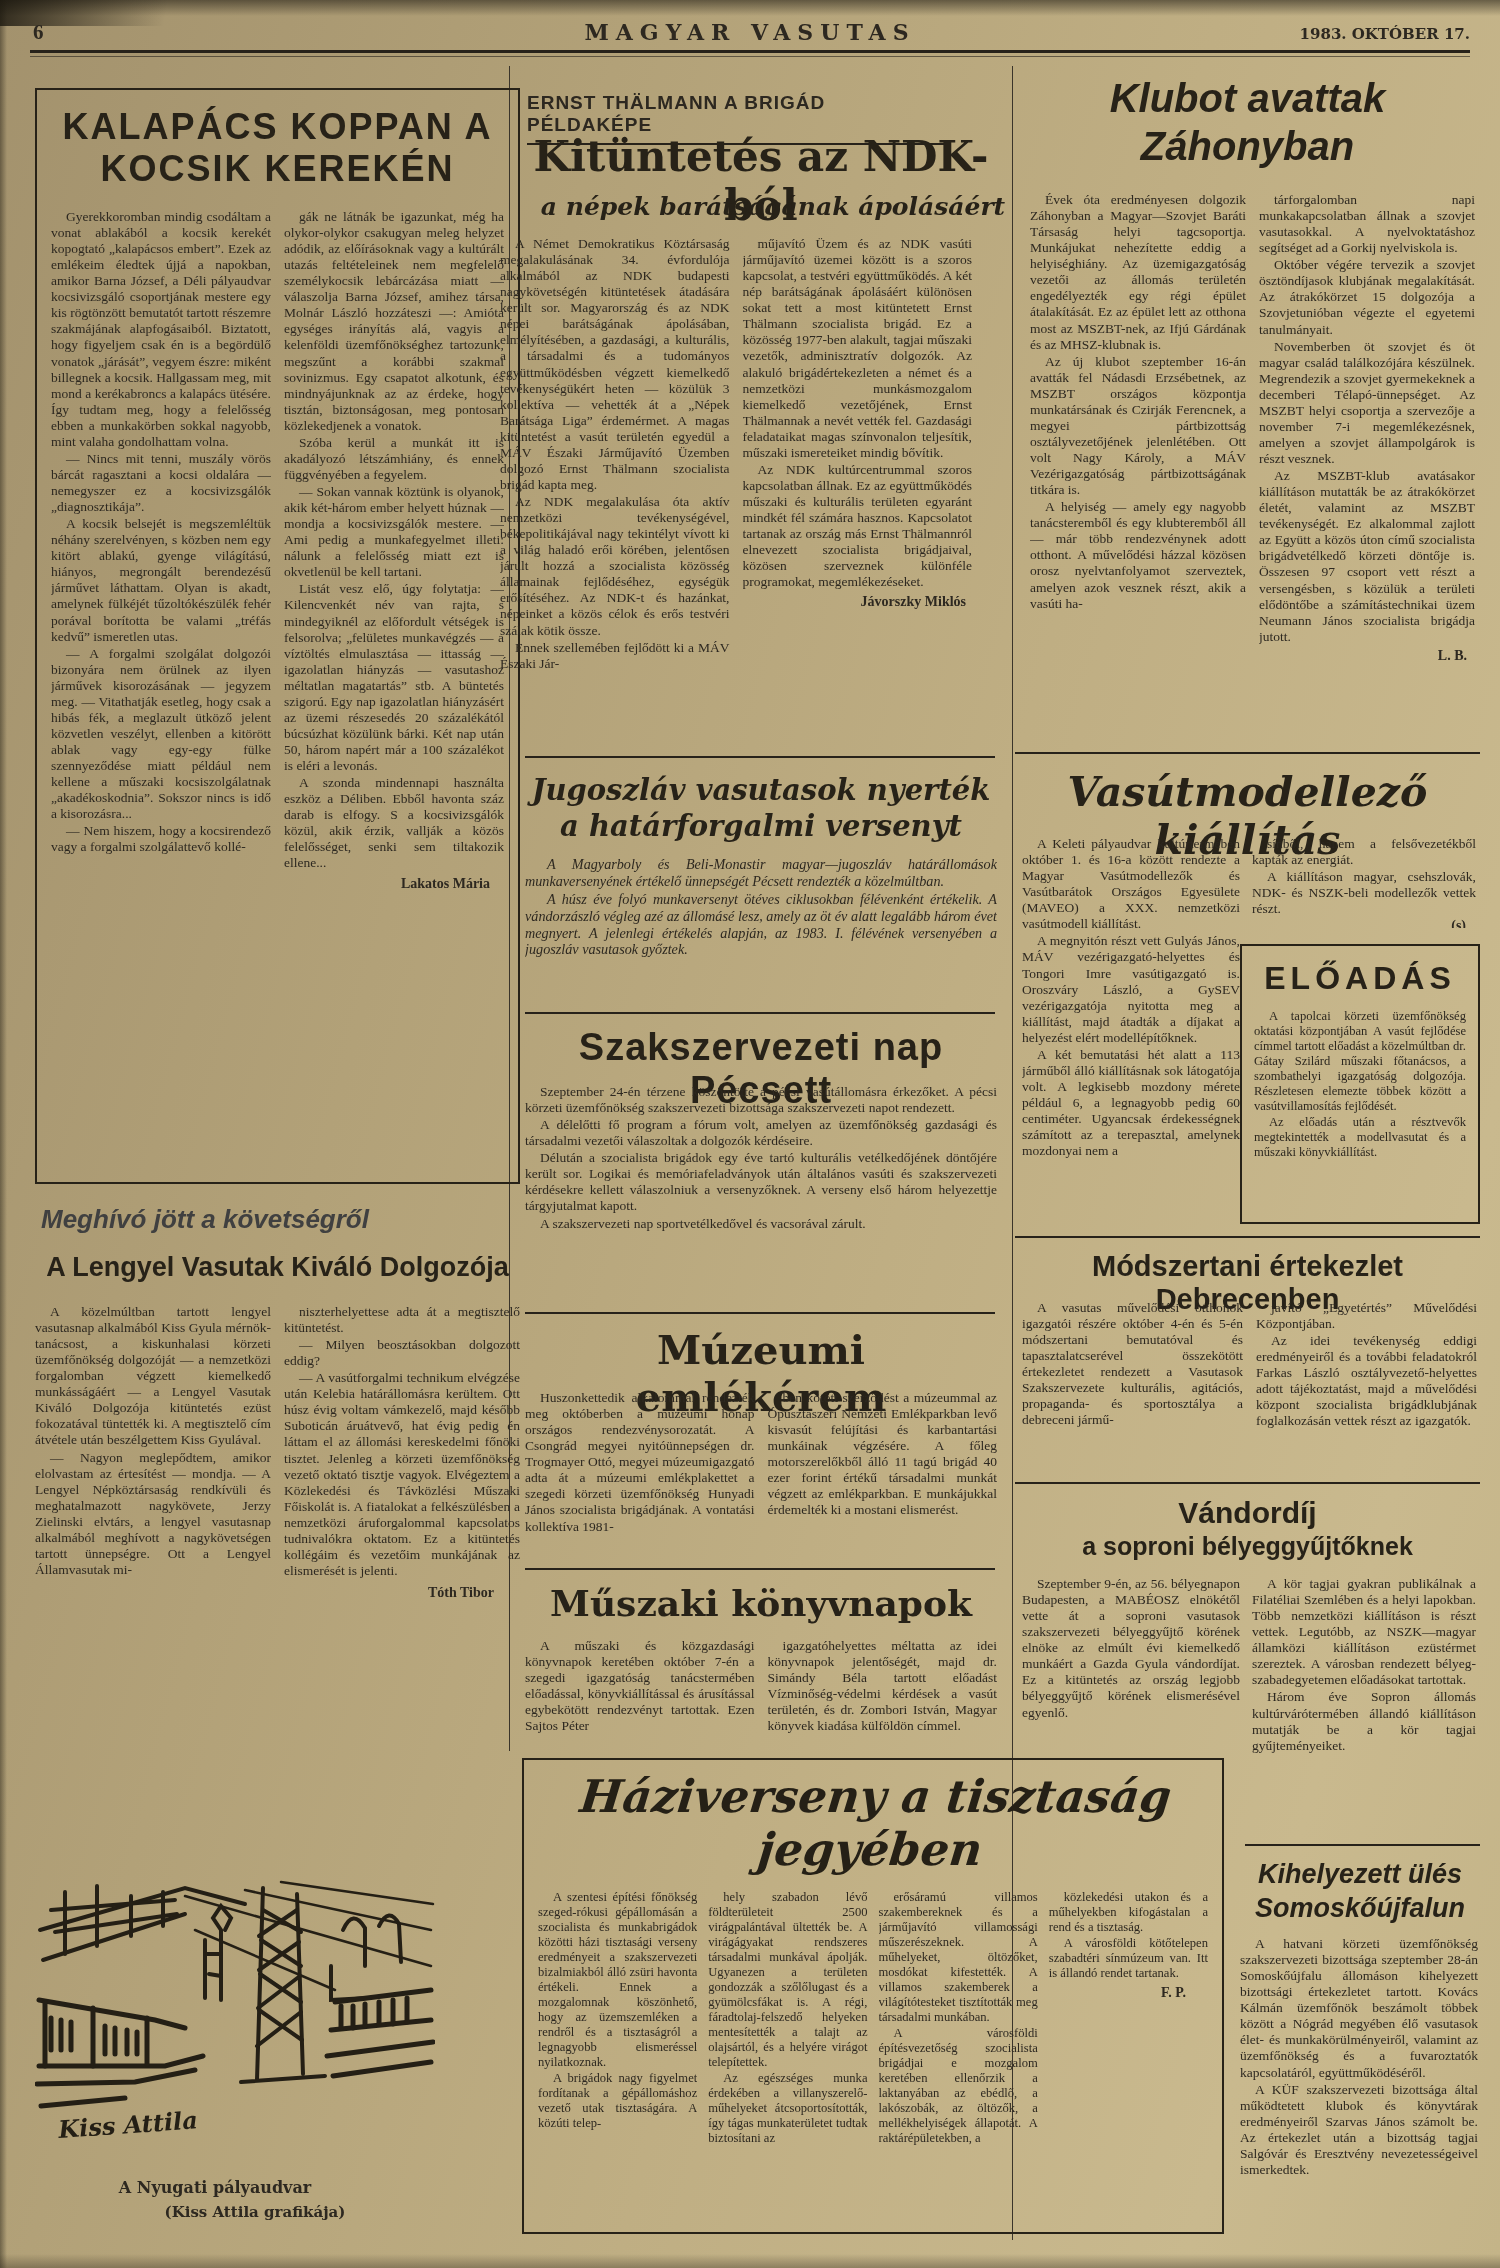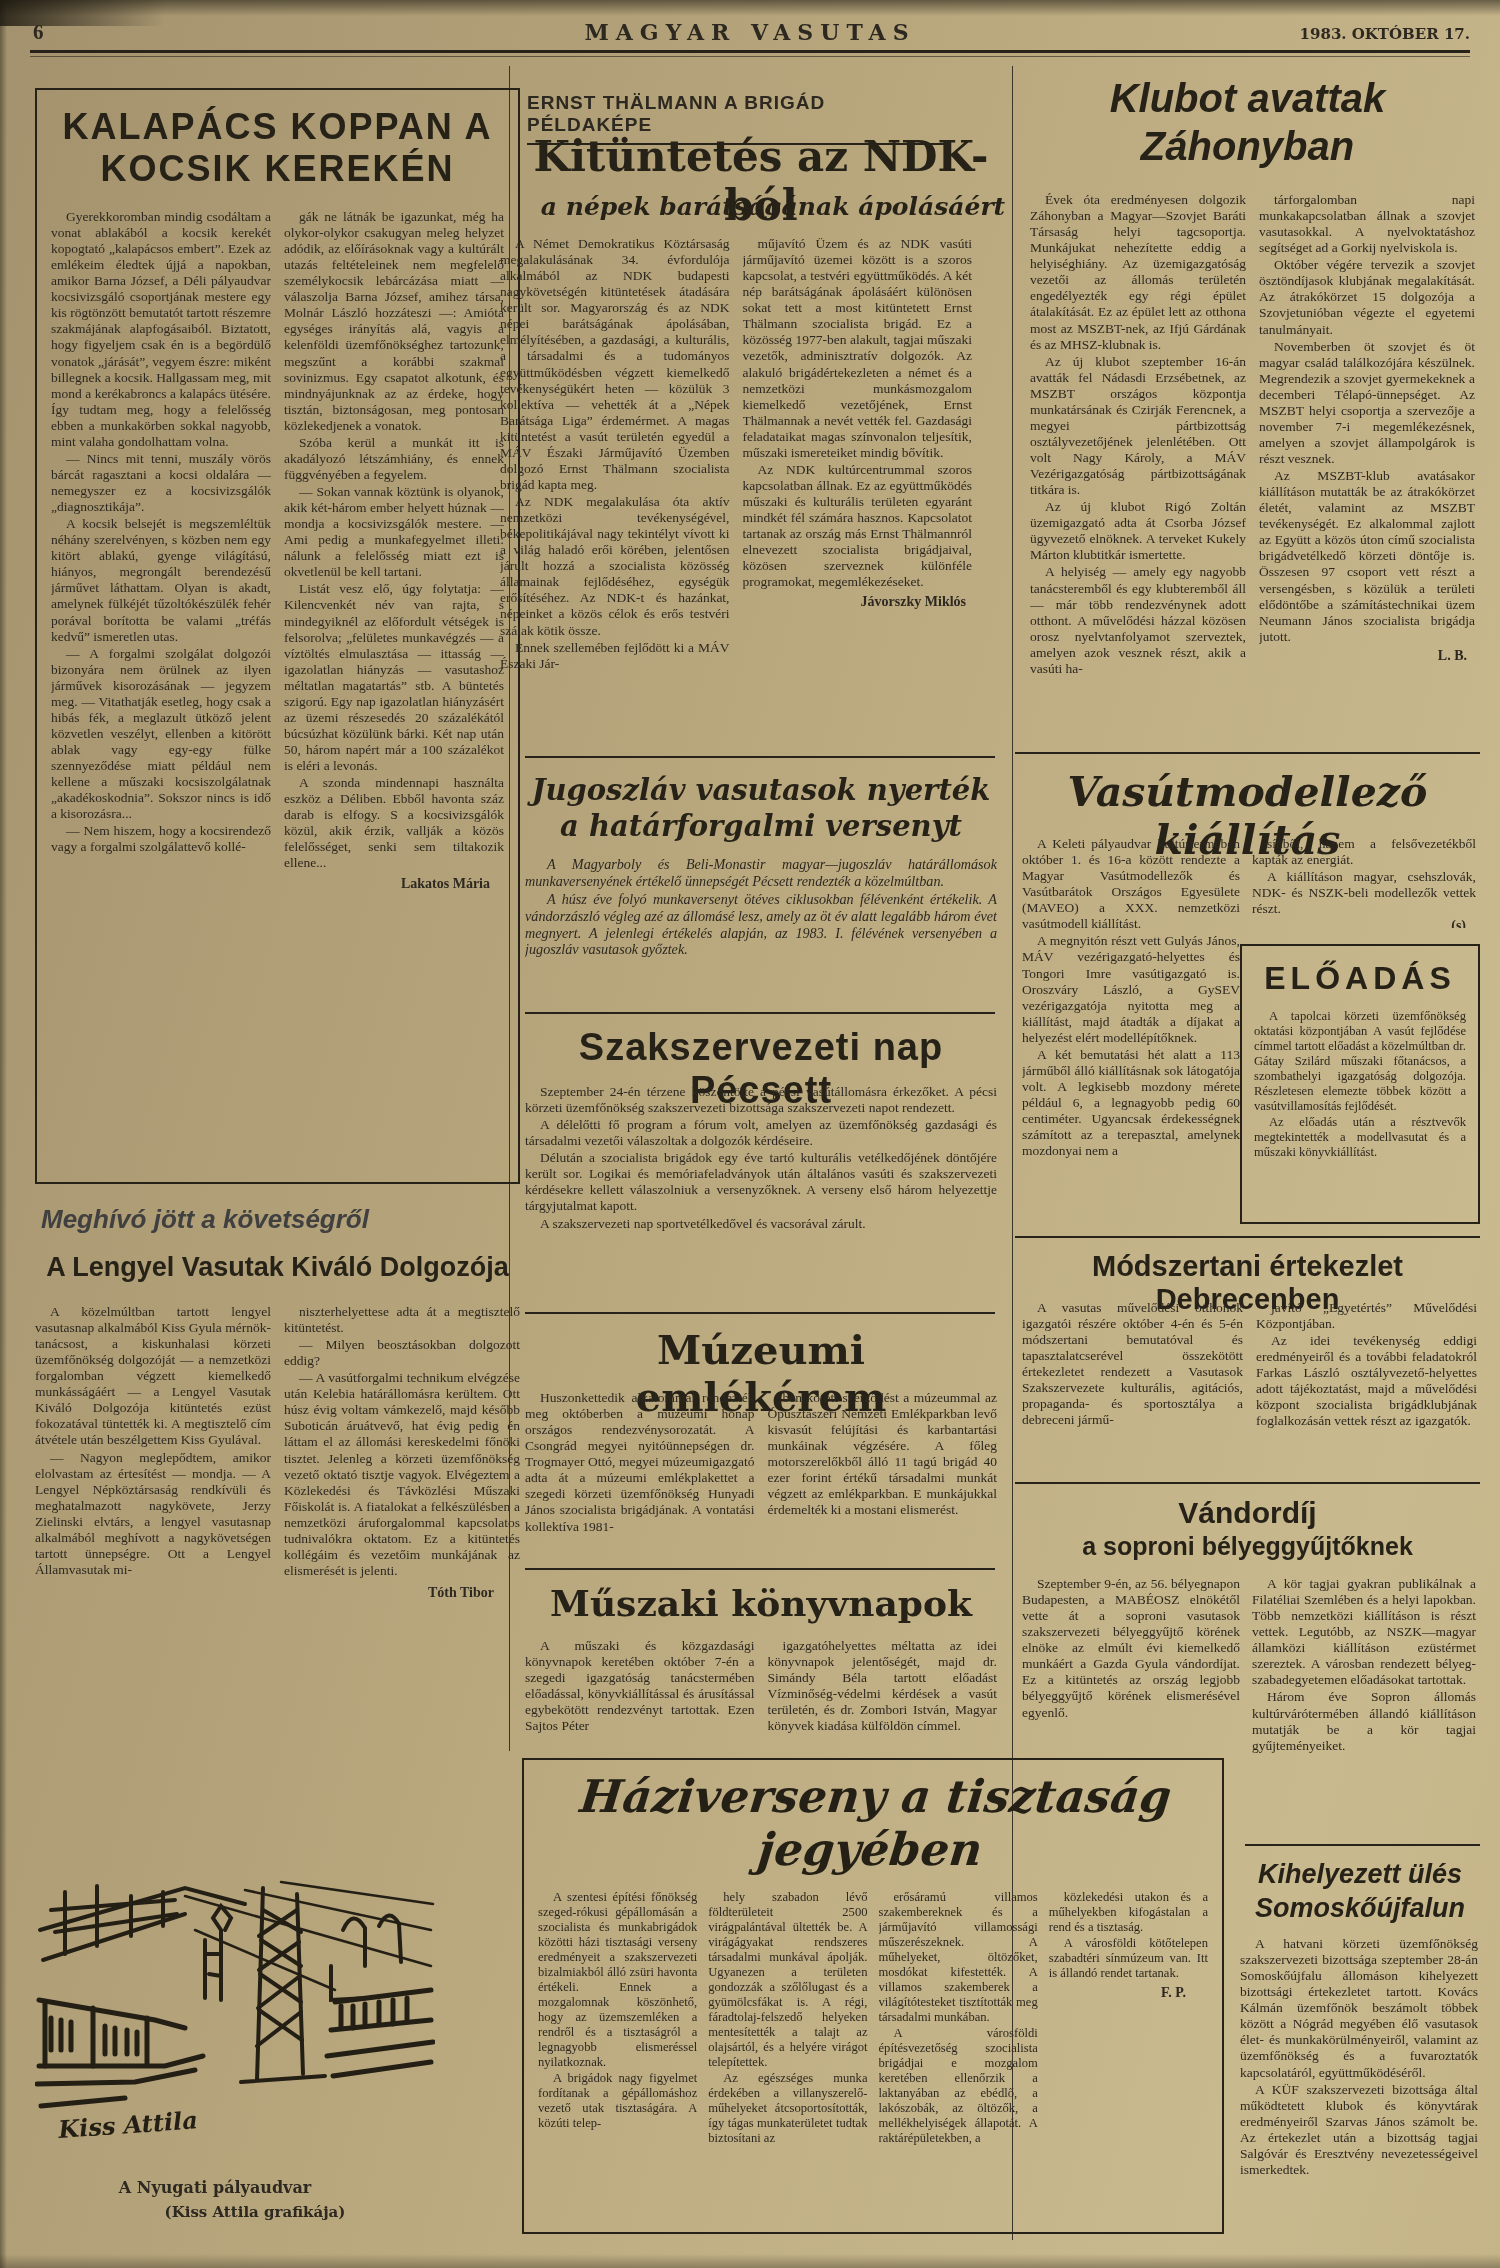--- a/index.html
+++ b/index.html
@@ -294,21 +294,20 @@
 </div>
 
 <div class="abs hl-sans klub-title" style="left:1015px;top:74px;width:465px;">
   <div>Klubot avattak</div>
   <div>Záhonyban</div>
 </div>
 <div class="abs cols" style="left:1030px;top:192px;width:445px;height:548px;">
   <div class="col body-text">
       <p>Évek óta eredményesen dolgozik Záhonyban a Magyar—Szovjet Baráti Társaság helyi tagcsoportja. Munkájukat nehezítette eddig a helyiséghiány. Az üzemigazgatóság vezetői az állomás területén engedélyezték egy régi épület átalakítását. Ez az épület lett az otthona most az MSZBT-nek, az Ifjú Gárdának és az MHSZ-klubnak is.</p>
       <p>Az új klubot szeptember 16-án avatták fel Nádasdi Erzsébetnek, az MSZBT országos központja munkatársának és Czirják Ferencnek, a megyei pártbizottság osztályvezetőjének jelenlétében. Ott volt Nagy Károly, a MÁV Vezérigazgatóság pártbizottságának titkára is.</p>
-      <p>Az új klubot Rigó Zoltán üzemigazgató adta át Csorba József ügyvezető elnöknek. A terveket Kukely Márton klubtitkár ismertette.</p>
       <p>A helyiség — amely egy nagyobb tanácsteremből és egy klubteremből áll — már több rendezvénynek adott otthont. A művelődési házzal közösen orosz nyelvtanfolyamot szerveztek, amelyen azok vesznek részt, akik a vasúti ha-</p>
     </div>
   <div class="col body-text">
     <div>
         <p>tárforgalomban napi munkakapcsolatban állnak a szovjet vasutasokkal. A nyelvoktatáshoz segítséget ad a Gorkij nyelviskola is.</p>
         <p>Október végére tervezik a szovjet ösztöndíjasok klubjának megalakítását. Az átrakókörzet 15 dolgozója a Szovjetunióban végezte el egyetemi tanulmányait.</p>
         <p>Novemberben öt szovjet és öt magyar család találkozójára készülnek. Megrendezik a szovjet gyermekeknek a decemberi Télapó-ünnepséget. Az MSZBT helyi csoportja a szervezője a november 7-i megemlékezésnek, amelyen a szovjet állampolgárok is részt vesznek.</p>
         <p>Az MSZBT-klub avatásakor kiállításon mutatták be az átrakókörzet életét, valamint az MSZBT tevékenységét. Ez alkalommal zajlott az Együtt a közös úton című szocialista brigádvetélkedő körzeti döntője is. Összesen 97 csoport vett részt a versengésben, s közülük a területi elődöntőbe a számítástechnikai üzem Neumann János szocialista brigádja jutott.</p>
       </div>
     <div class="byline" style="padding-right:8px;margin-top:3px;">L. B.</div>

